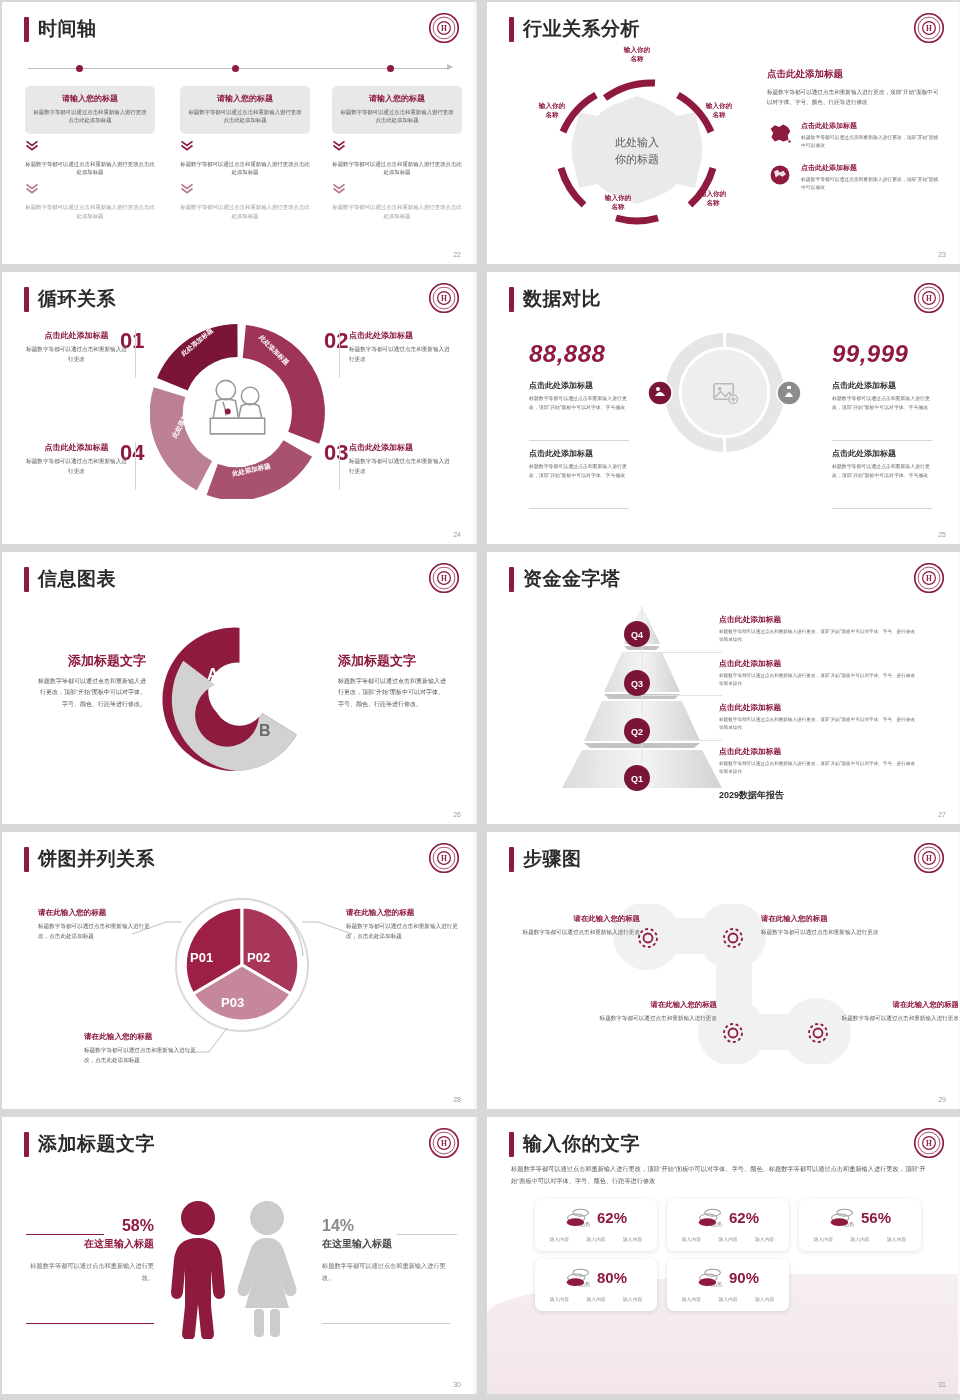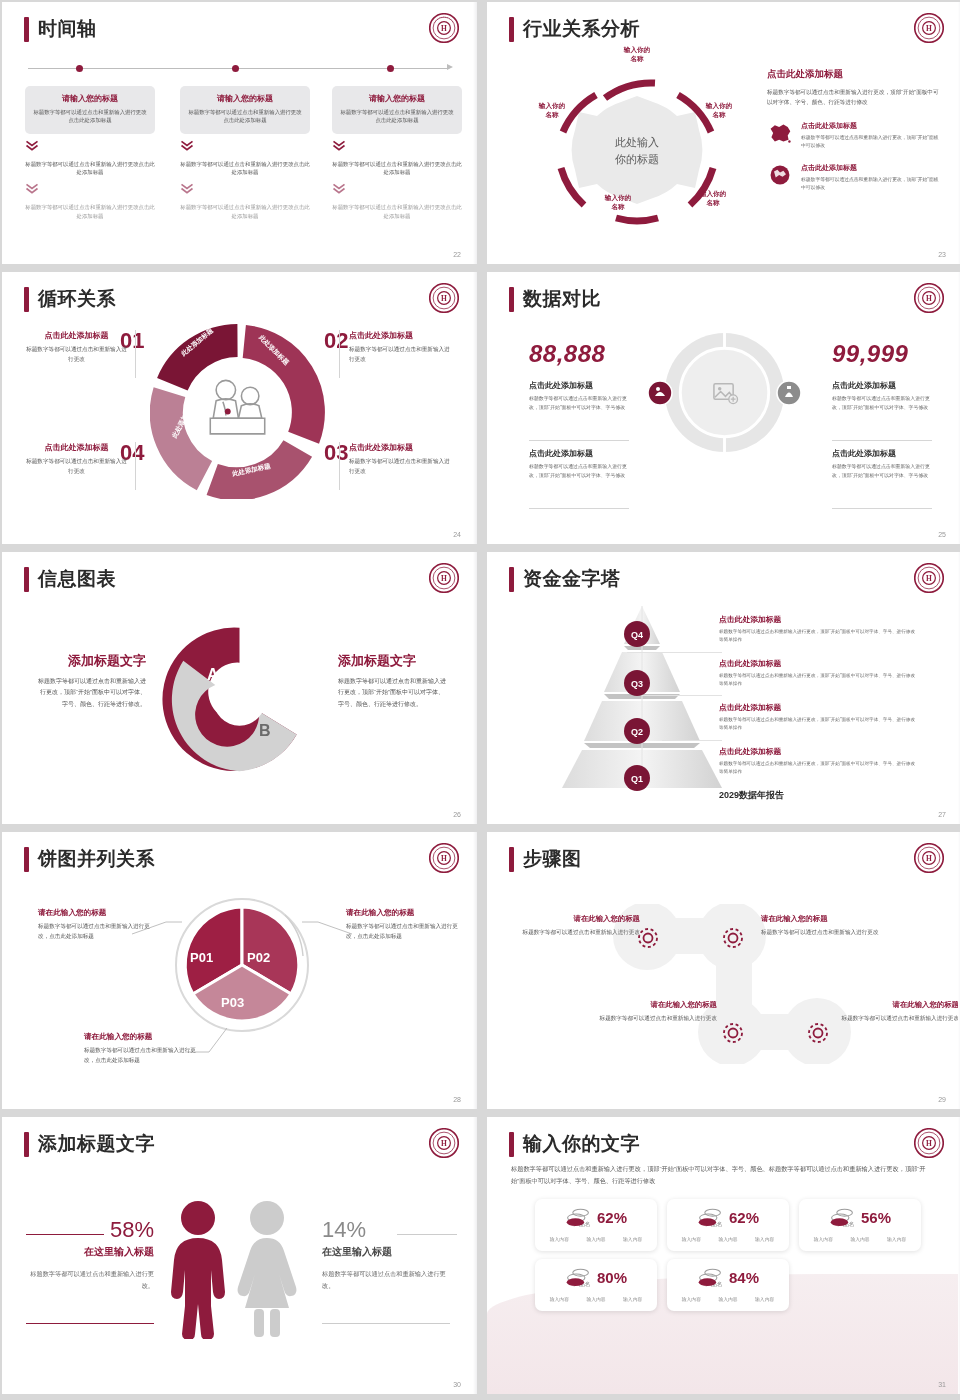--- a/index.html
+++ b/index.html
@@ -89,21 +89,21 @@
   .pie-tb{position:absolute;width:122px;}
   .pie-tb h4{font-size:7.6px;font-weight:bold;color:#8e1b3d;margin-bottom:4px;}
   .pie-tb p{font-size:5.6px;line-height:1.75;color:#555;}
 
   
   .step-tb{position:absolute;width:120px;}
   .step-tb h4{font-size:7.4px;font-weight:bold;color:#8e1b3d;margin-bottom:4px;}
   .step-tb p{font-size:5.6px;line-height:1.75;color:#555;}
 
   
-  .gd-pct{font-size:22px;font-weight:normal;color:#8e1b3d;}
+  .gd-pct{font-size:16px;font-weight:bold;color:#8e1b3d;}
   .gd-pct.gray{color:#8a8a8a;}
   .gd-sub{font-size:10px;font-weight:bold;color:#8e1b3d;margin-top:2px;}
   .gd-sub.gray{color:#4a4a4a;}
   .gd-p{font-size:6.2px;line-height:1.9;color:#666;margin-top:9px;}
   .gd-rule{position:absolute;height:1px;}
 
   
   .s31-lead{position:absolute;left:24px;top:46px;width:425px;font-size:6.2px;line-height:2;color:#555;}
   .cards{position:absolute;left:48px;top:82px;width:385px;display:grid;grid-template-columns:repeat(3,122px);grid-template-rows:52px 52px;gap:8px 10px;}
   .card{background:#fff;border-radius:7px;box-shadow:0 1px 5px rgba(0,0,0,.12);padding:7px 6px 5px;}
@@ -756,21 +756,21 @@
         </div>
       </div>
 
       <div class="card">
         <div class="card-top">
           <svg class="card-ic" viewBox="0 0 30 24">
               <ellipse cx="18" cy="7" rx="9" ry="4" fill="none" stroke="#9b9b9b" stroke-width="1.2"></ellipse>
               <ellipse cx="13" cy="13" rx="10" ry="4.5" fill="none" stroke="#9b9b9b" stroke-width="1.2"></ellipse>
               <ellipse cx="12" cy="18" rx="10" ry="4.5" fill="#8e1b3d"></ellipse>
             </svg>
-          <span class="card-pct">84%</span>
+          <span class="card-pct">90%</span>
         </div>
         <div class="card-name">产品名</div>
         <div class="card-foot">
           <span>输入内容</span>
           <span>输入内容</span>
           <span>输入内容</span>
         </div>
       </div>
 
     </div>

